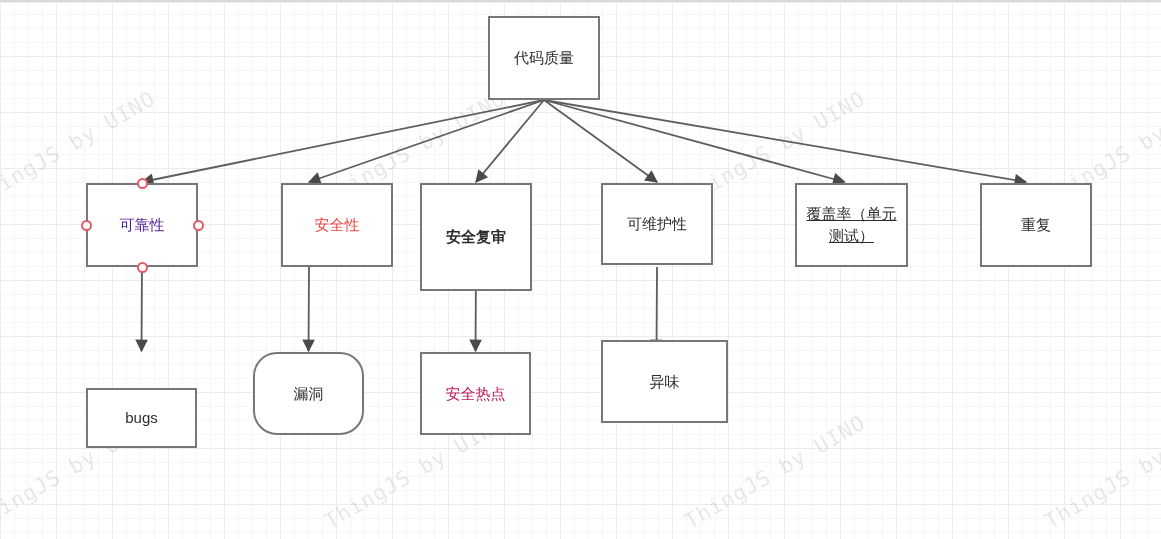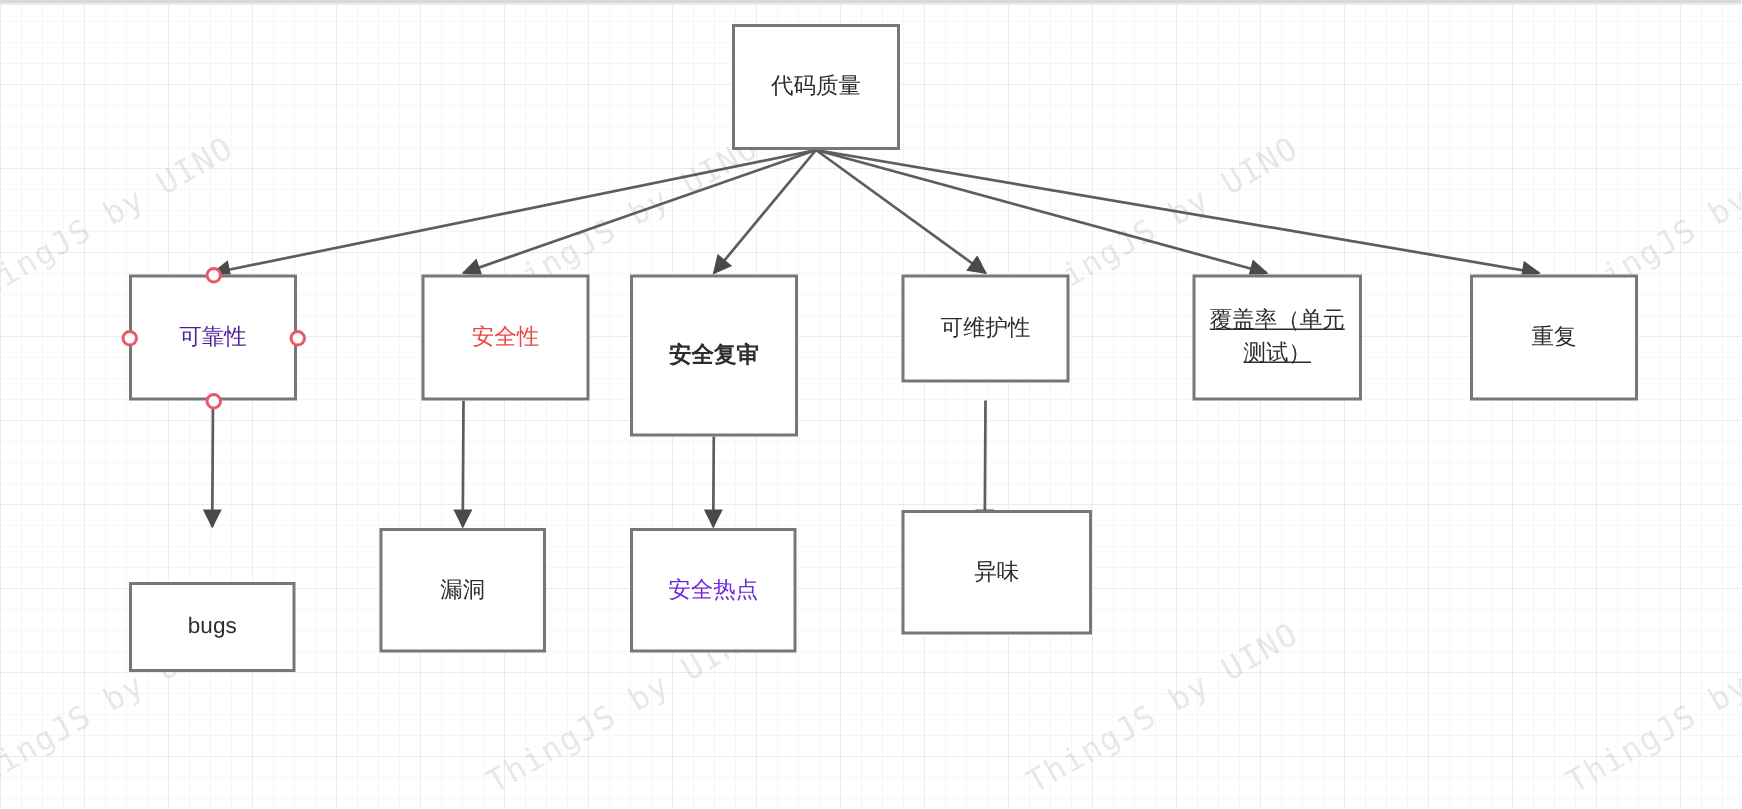--- a/index.html
+++ b/index.html
@@ -89,36 +89,36 @@
       </div>
       <div class="node selected" style="left: 86px; top: 183px; width: 112px; height: 84px; border-color: rgb(119, 119, 119); background: rgb(255, 255, 255); color: #4c1d95;">
         <span>可靠性</span>
       </div>
       <div class="node" style="left: 253px; top: 183px; width: 112px; height: 84px; border-color: rgb(119, 119, 119); background: rgb(255, 255, 255); color: #ef4444; margin-left: 28px;">
         <span>安全性</span>
       </div>
       <div class="node" style="left: 420px; top: 183px; width: 112px; height: 108px; border-color: rgb(119, 119, 119); background: rgb(255, 255, 255); color: rgb(45, 45, 45); font-weight: bold;">
         <span>安全复审</span>
       </div>
-      <div class="node" style="left: 601px; top: 183px; width: 112px; height: 72px; border-color: rgb(119, 119, 119); background: rgb(255, 255, 255); color: rgb(45, 45, 45);">
+      <div class="node" style="left: 601px; top: 183px; width: 112px; height: 82px; border-color: rgb(119, 119, 119); background: rgb(255, 255, 255); color: rgb(45, 45, 45);">
         <span>可维护性</span>
       </div>
       <div class="node" style="left: 795px; top: 183px; width: 113px; height: 84px; border-color: rgb(119, 119, 119); background: rgb(255, 255, 255); color: rgb(45, 45, 45); text-decoration: underline;">
         <span>覆盖率（单元测试）</span>
       </div>
       <div class="node" style="left: 980px; top: 183px; width: 112px; height: 84px; border-color: rgb(119, 119, 119); background: rgb(255, 255, 255); color: rgb(45, 45, 45);">
         <span>重复</span>
       </div>
       <div class="node" style="left: 86px; top: 352px; width: 111px; height: 60px; border-color: rgb(119, 119, 119); background: rgb(255, 255, 255); color: rgb(45, 45, 45); margin-top: 36px;">
         <span>bugs</span>
       </div>
-      <div class="node" style="left: 253px; top: 352px; width: 111px; height: 83px; border-color: rgb(119, 119, 119); background: rgb(255, 255, 255); color: rgb(45, 45, 45);">
+      <div class="node" style="left: 253px; top: 352px; width: 111px; height: 83px; border-color: rgb(119, 119, 119); background: rgb(255, 255, 255); color: rgb(45, 45, 45); border-radius: 24px;">
         <span>漏洞</span>
       </div>
-      <div class="node" style="left: 420px; top: 352px; width: 111px; height: 83px; border-color: rgb(119, 119, 119); background: rgb(255, 255, 255); color: #6d28d9;">
+      <div class="node" style="left: 420px; top: 352px; width: 111px; height: 83px; border-color: rgb(119, 119, 119); background: rgb(255, 255, 255); color: #be185d;">
         <span>安全热点</span>
       </div>
       <div class="node" style="left: 601px; top: 340px; width: 127px; height: 83px; border-color: rgb(119, 119, 119); background: rgb(255, 255, 255); color: rgb(45, 45, 45);">
         <span>异味</span>
       </div>
     </div>
   <div id="handles">
       <div class="handle" style="left: 136.5px; top: 177.5px; border-color: rgb(232, 89, 104);"></div>
       <div class="handle" style="left: 80.5px; top: 219.5px; border-color: rgb(232, 89, 104);"></div>
       <div class="handle" style="left: 192.5px; top: 219.5px; border-color: rgb(232, 89, 104);"></div>

